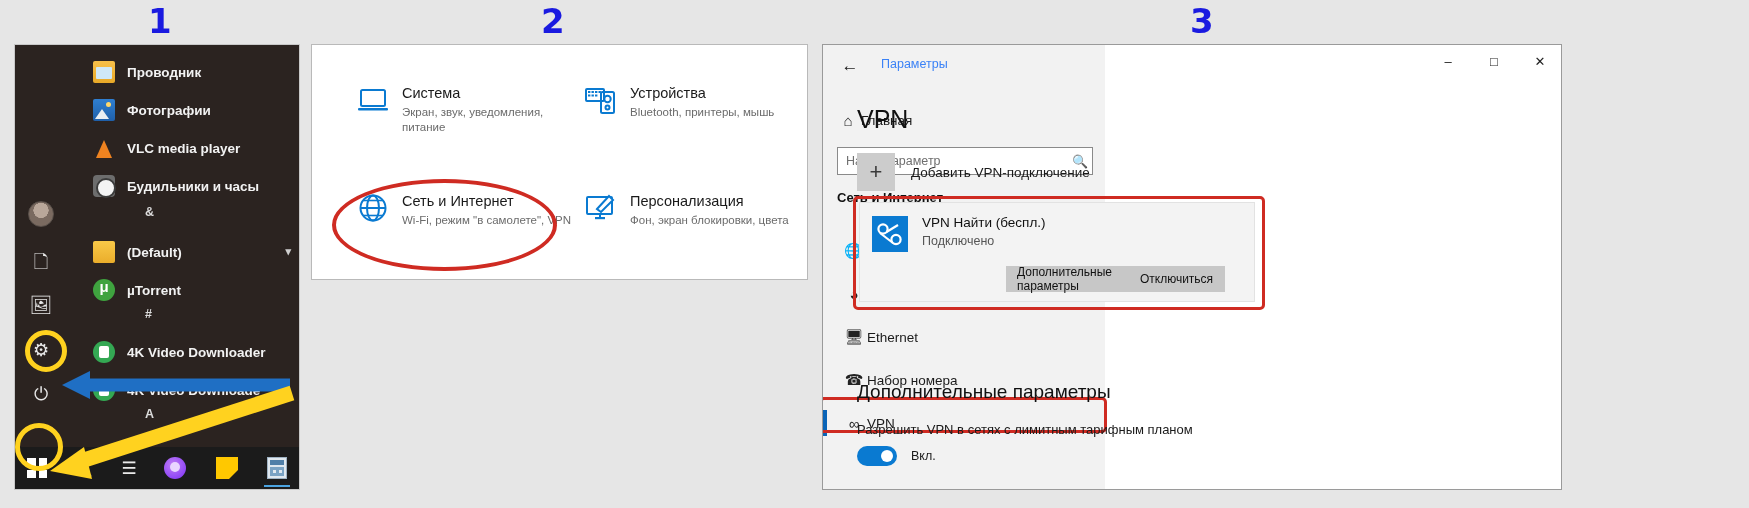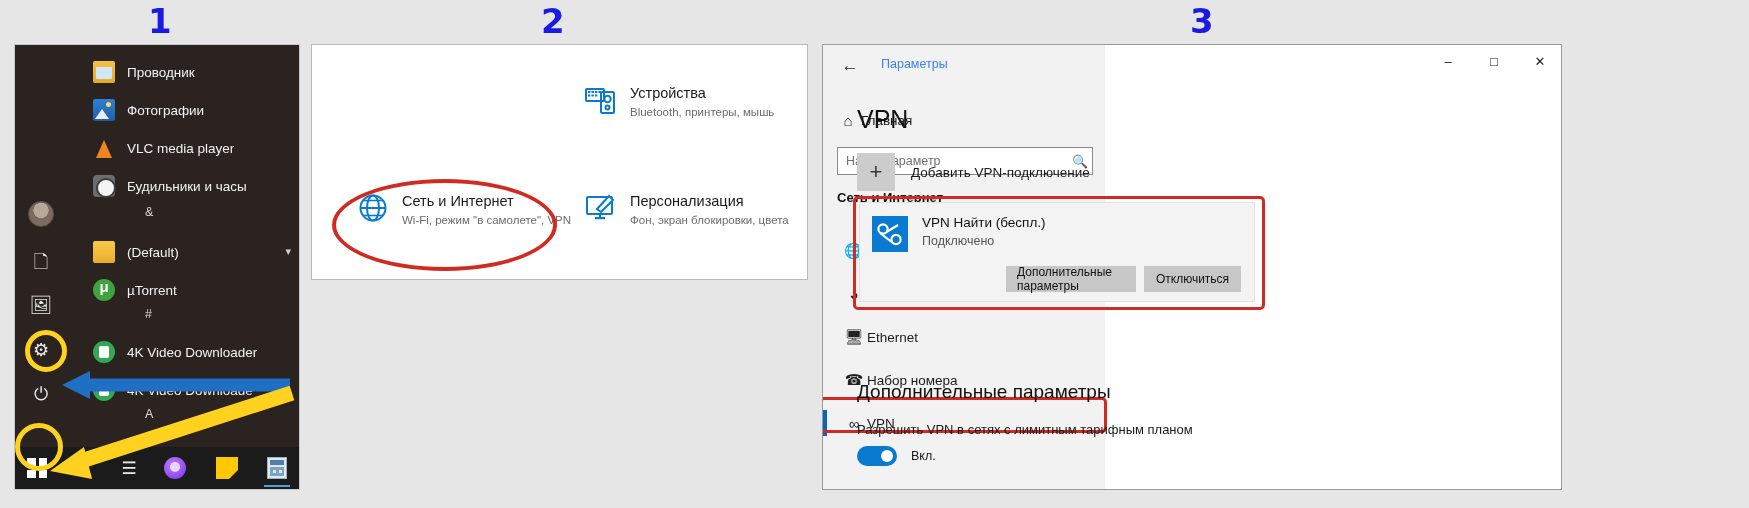--- a/index.html
+++ b/index.html
@@ -36,21 +36,21 @@
   .sm-rail .rail-ico {
     position: absolute; left: 14px; width: 24px; height: 24px;
     color: #e8e8e8; font-size: 18px; line-height: 24px; text-align: center;
   }
   .sm-avatar {
     position: absolute; left: 13px; top: 156px; width: 26px; height: 26px;
     border-radius: 50%;
     background: radial-gradient(circle at 50% 35%, #b9a79a 0 38%, #7a6a60 39% 100%);
     border: 1px solid #5b524c;
   }
-  .sm-list { position: absolute; left: 52px; top: 0; right: 0; bottom: 0; }
+  .sm-list { position: absolute; left: 52px; top: 0; right: 0; bottom: 0; font-weight: bold; }
   .sm-item {
     position: absolute; left: 0; height: 38px; width: 234px;
     display: flex; align-items: center;
   }
   .sm-ico {
     width: 22px; height: 22px; margin-left: 26px; margin-right: 12px;
     flex: 0 0 22px; border-radius: 2px; position: relative;
   }
   .sm-label {
     color: #f2f2f2; font-size: 13.5px; white-space: nowrap;
@@ -337,20 +337,32 @@
 
     <path d="M 292 393 L 78 462" stroke="#ffd21f" stroke-width="15" fill="none"></path>
     <path d="M 50 471 L 84 447 L 92 479 Z" fill="#ffd21f"></path>
 
     <path d="M 1472 143 L 1472 272" stroke="#cf2b22" stroke-width="9" fill="none"></path>
     <path d="M 1472 298 L 1450 260 L 1494 260 Z" fill="#cf2b22"></path>
   </svg>
 
   <div id="panel2">
 
+    <div class="tile" style="left:44px;top:38px">
+      <span class="tile-ico">
+        <svg width="34" height="34" viewBox="0 0 34 34">
+            <rect x="5" y="7" width="24" height="16" rx="1.5" fill="none" stroke="#0a7ad1" stroke-width="2"></rect>
+            <rect x="2" y="25" width="30" height="2.5" rx="1" fill="#0a7ad1"></rect>
+          </svg>
+      </span>
+      <span class="tile-txt">
+        <span class="tile-title">Система</span>
+        <div class="tile-sub">Экран, звук, уведомления, питание</div>
+      </span>
+    </div>
 
     <div class="tile" style="left:272px;top:38px">
       <span class="tile-ico">
         <svg width="34" height="34" viewBox="0 0 34 34">
             <rect x="2" y="6" width="18" height="12" rx="1" fill="none" stroke="#0a7ad1" stroke-width="2"></rect>
             <g fill="#0a7ad1">
               <rect x="4" y="8" width="2.4" height="2"></rect>
               <rect x="7.5" y="8" width="2.4" height="2"></rect>
               <rect x="11" y="8" width="2.4" height="2"></rect>
               <rect x="14.5" y="8" width="2.4" height="2"></rect>
@@ -463,21 +475,21 @@
               <circle cx="11" cy="13" r="4.6"></circle>
               <circle cx="24" cy="23.5" r="4.6"></circle>
               <path d="M14.5 16 L26 9"></path>
               <path d="M8 17 L21 27"></path>
             </g>
           </svg>
       </span>
       <span class="vpn-name">VPN Найти (беспл.)</span>
       <span class="vpn-state">Подключено</span>
       <span class="vpn-btn" style="left:146px;width:130px">Дополнительные параметры</span>
-      <span class="vpn-btn" style="left:284px;width:97px">Отключиться</span>
+      <span class="vpn-btn" style="left:268px;width:97px">Отключиться</span>
     </div>
 
     <div class="red-box" style="left:30px;top:151px;width:412px;height:114px"></div>
     <div class="red-box" style="left:-4px;top:352px;width:288px;height:36px"></div>
 
     <div class="adv-title">Дополнительные параметры</div>
     <div class="adv-sub">Разрешить VPN в сетях с лимитным тарифным планом</div>
     <div class="toggle-row">
       <span class="toggle"></span>
       <span class="toggle-label">Вкл.</span>

